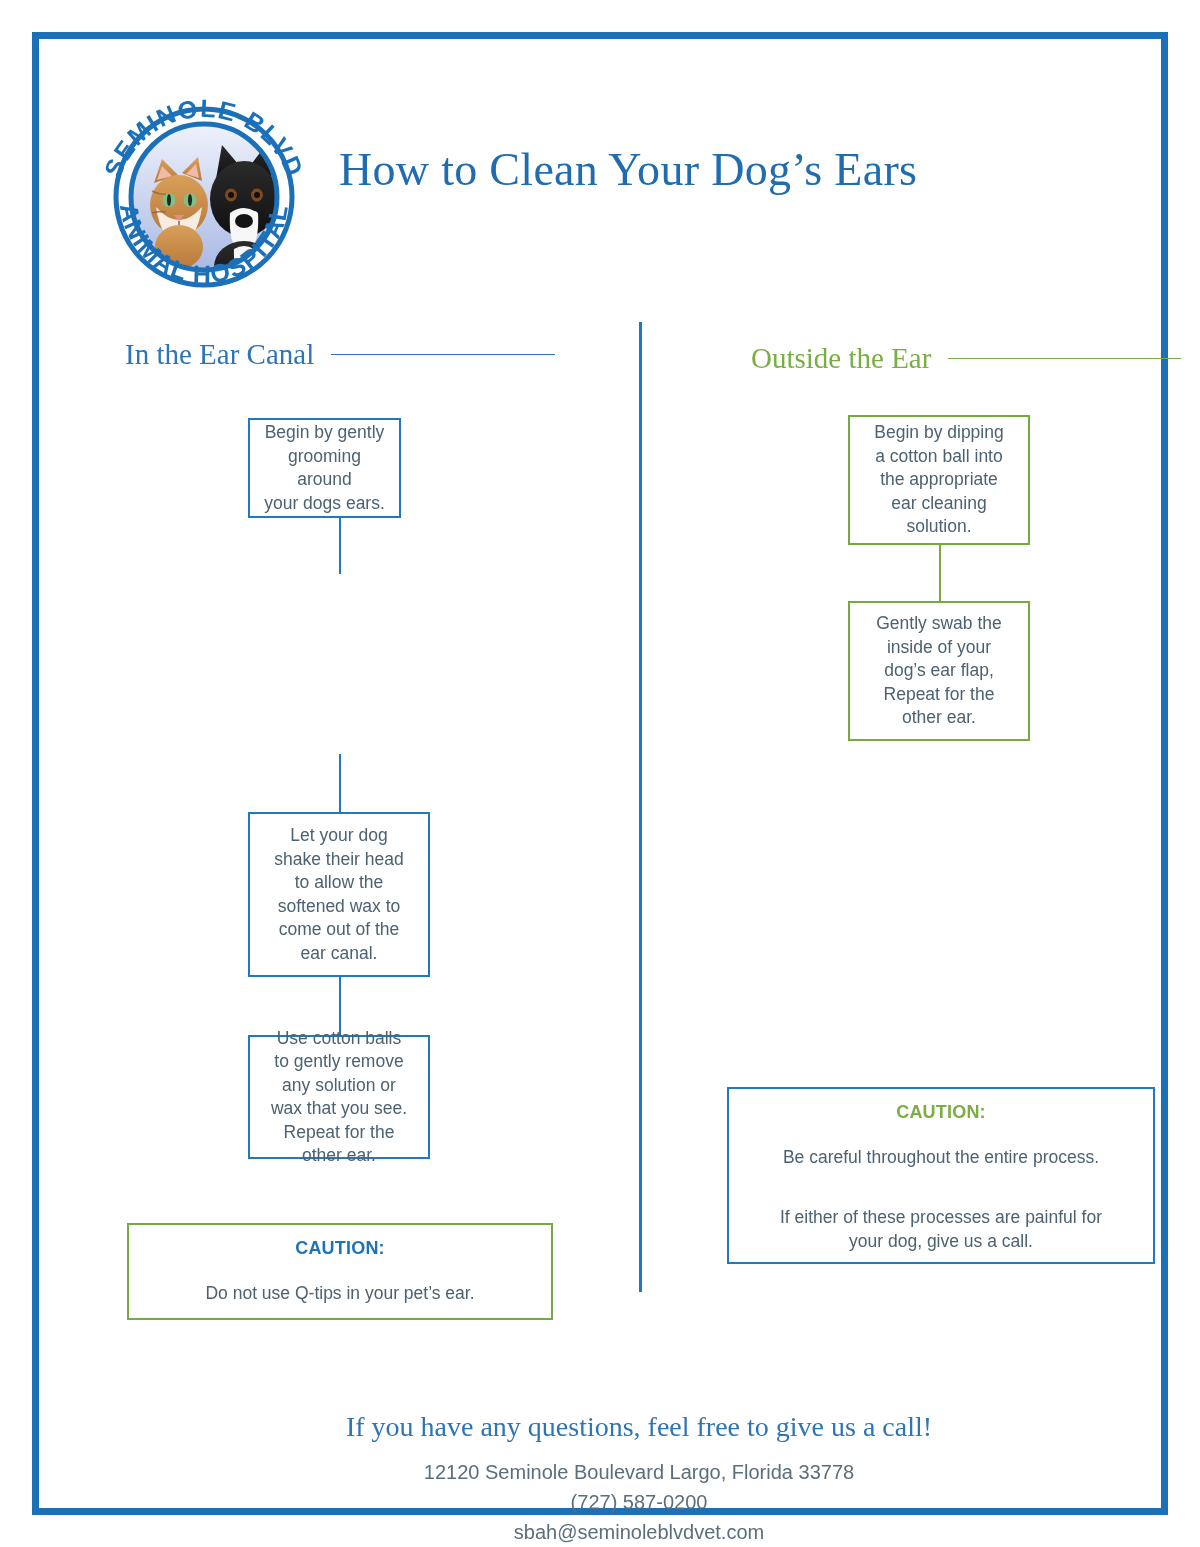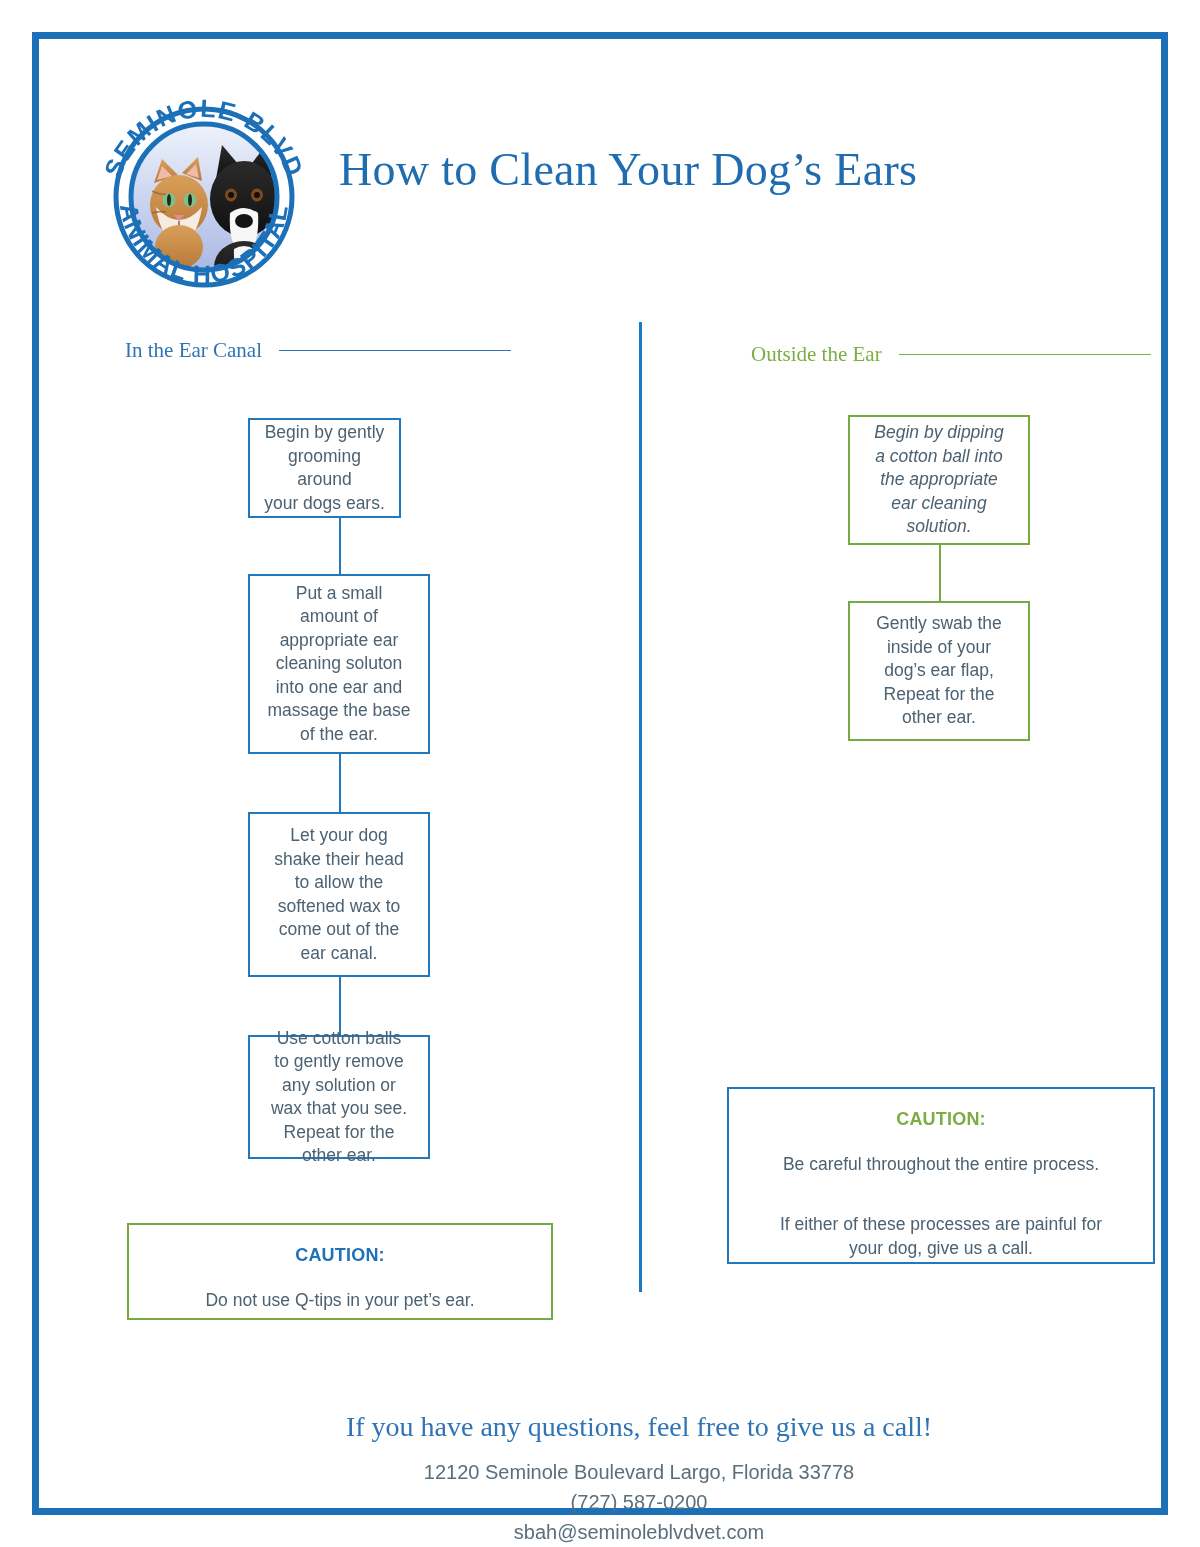--- a/index.html
+++ b/index.html
@@ -47,21 +47,21 @@
     letter-spacing: 0.3px;
     white-space: nowrap;
   }
 
   
   .col-heading {
     position: absolute;
     display: flex;
     align-items: center;
     font-family: "Liberation Serif", serif;
-    font-size: 21px;
+    font-size: 29px;
     white-space: nowrap;
   }
   .col-heading .rule {
     height: 0;
     border-top: 1.6px solid currentColor;
     margin-left: 17px;
   }
   #heading-left {
     left: 86px;
     top: 299px;
@@ -115,31 +115,31 @@
   
   #box-l1 { left: 209px; top: 379px;  width: 153px; height: 100px; }
   #conn-l1 { left: 300px; top: 479px; height: 56px; }
   #box-l2 { left: 209px; top: 535px;  width: 182px; height: 180px; }
   #conn-l2 { left: 300px; top: 715px; height: 58px; }
   #box-l3 { left: 209px; top: 773px;  width: 182px; height: 165px; }
   #conn-l3 { left: 300px; top: 938px; height: 58px; }
   #box-l4 { left: 209px; top: 996px;  width: 182px; height: 124px; }
 
   
-  #box-r1 { left: 809px; top: 376px;  width: 182px; height: 130px; font-style: italic; }
+  #box-r1 { left: 809px; top: 376px;  width: 182px; height: 130px; }
   #conn-r1 { left: 900px; top: 506px; height: 56px; }
   #box-r2 { left: 809px; top: 562px;  width: 182px; height: 140px; text-align: center; }
 
   
   .caution-box {
     position: absolute;
     box-sizing: border-box;
     background: #ffffff;
     text-align: center;
-    padding: 20px 14px;
+    padding: 13px 14px;
   }
   .caution-box .caution-title {
     font-weight: bold;
     font-size: 18px;
     letter-spacing: 0.2px;
   }
   .caution-box .caution-text {
     color: #4c6272;
     font-size: 17.5px;
     line-height: 24px;
@@ -272,27 +272,20 @@
     <span>Outside the Ear</span>
     <span class="rule"></span>
   </div>
 
   <div class="divider"></div>
 
   <div class="flow-box blue" id="box-l1">Begin by gently
 grooming around
 your dogs ears.</div>
   <div class="connector blue" id="conn-l1"></div>
-  <div class="flow-box blue" id="box-l2">Put a small
-amount of
-appropriate ear
-cleaning soluton
-into one ear and
-massage the base
-of the ear.</div>
   <div class="connector blue" id="conn-l2"></div>
   <div class="flow-box blue" id="box-l3">Let your dog
 shake their head
 to allow the
 softened wax to
 come out of the
 ear canal.</div>
   <div class="connector blue" id="conn-l3"></div>
   <div class="flow-box blue" id="box-l4">Use cotton balls
 to gently remove

